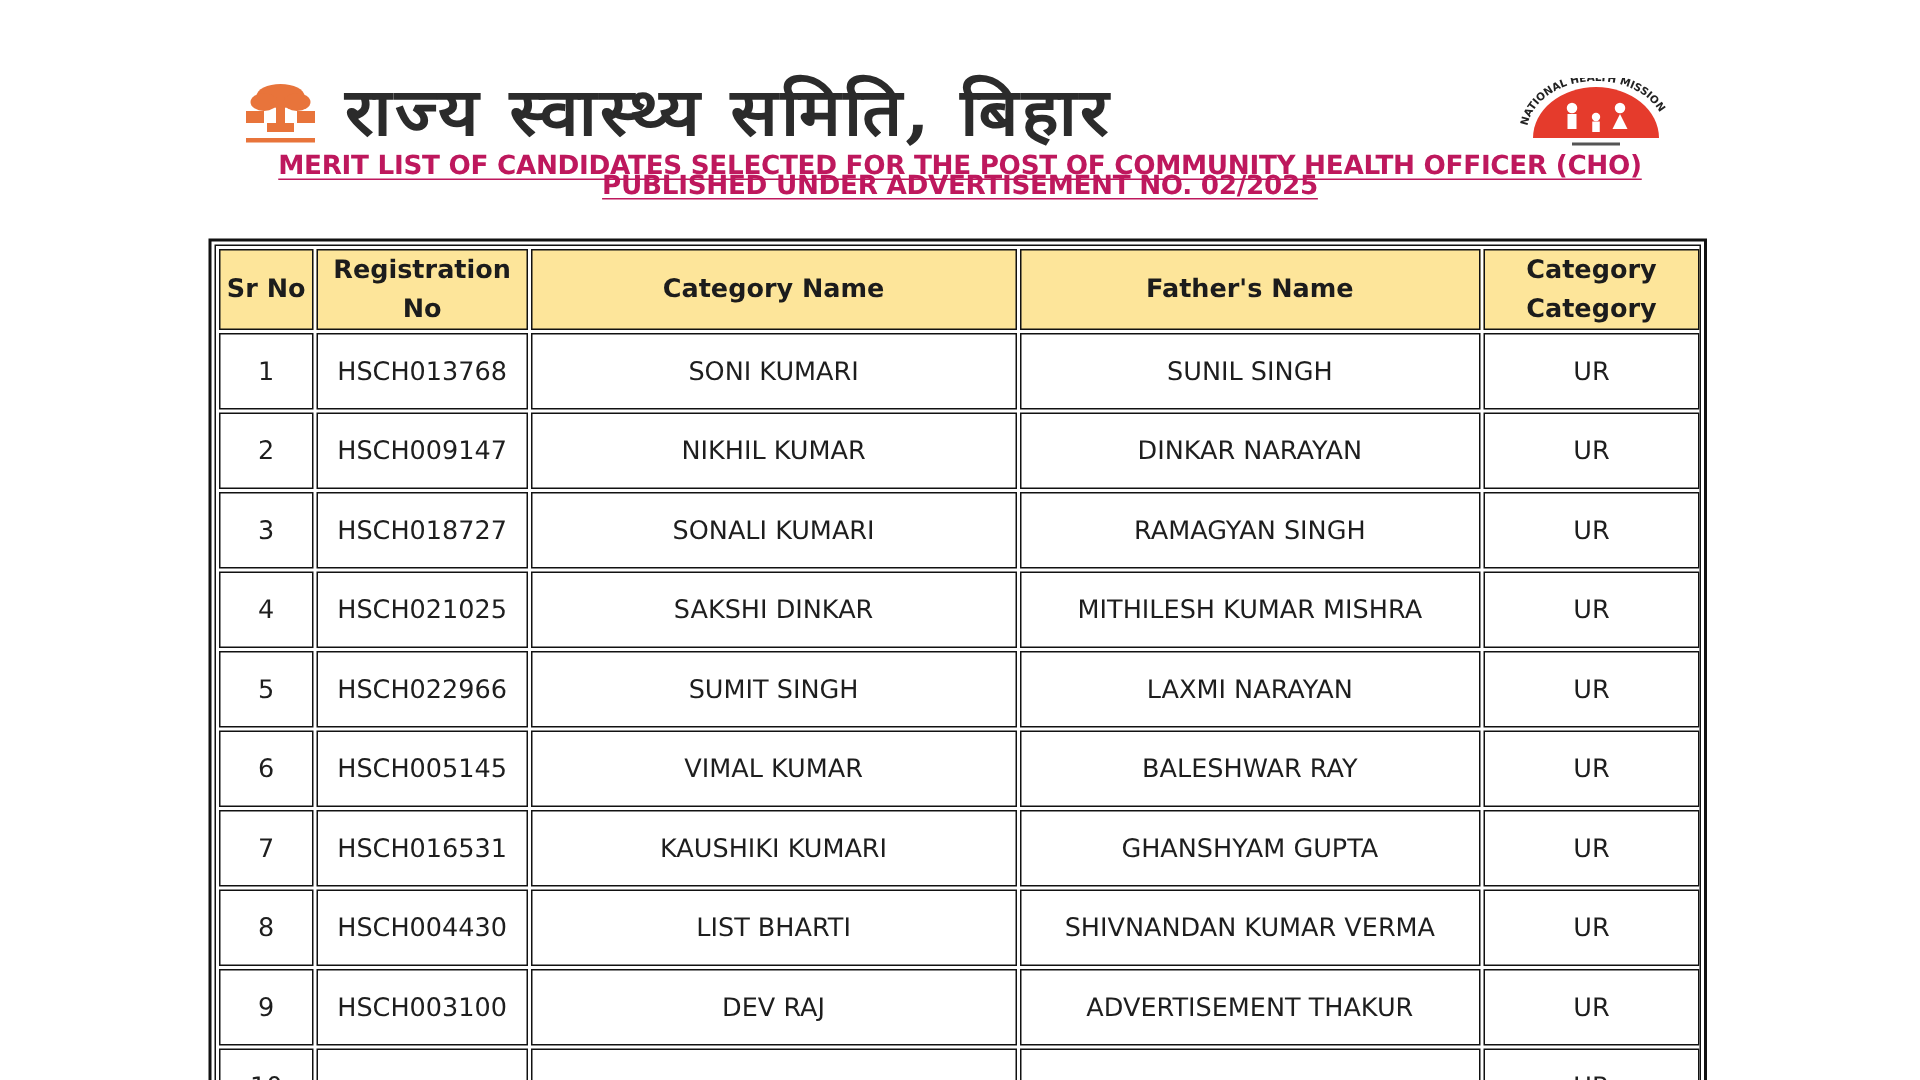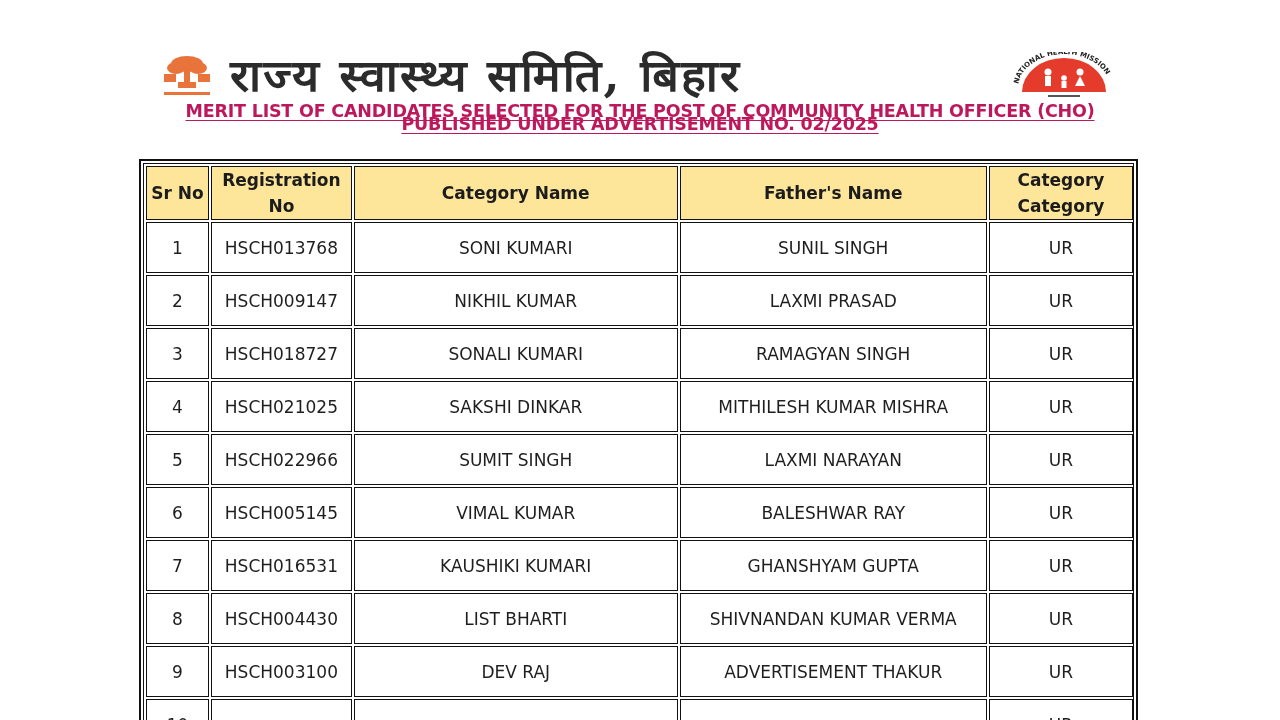--- a/index.html
+++ b/index.html
@@ -129,21 +129,21 @@
         <td>1</td>
         <td>HSCH013768</td>
         <td>SONI KUMARI</td>
         <td>SUNIL SINGH</td>
         <td>UR</td>
       </tr>
       <tr>
         <td>2</td>
         <td>HSCH009147</td>
         <td>NIKHIL KUMAR</td>
-        <td>LAXMI PRASAD</td>
+        <td>DINKAR NARAYAN</td>
         <td>UR</td>
       </tr>
       <tr>
         <td>3</td>
         <td>HSCH018727</td>
         <td>SONALI KUMARI</td>
         <td>RAMAGYAN SINGH</td>
         <td>UR</td>
       </tr>
       <tr>

